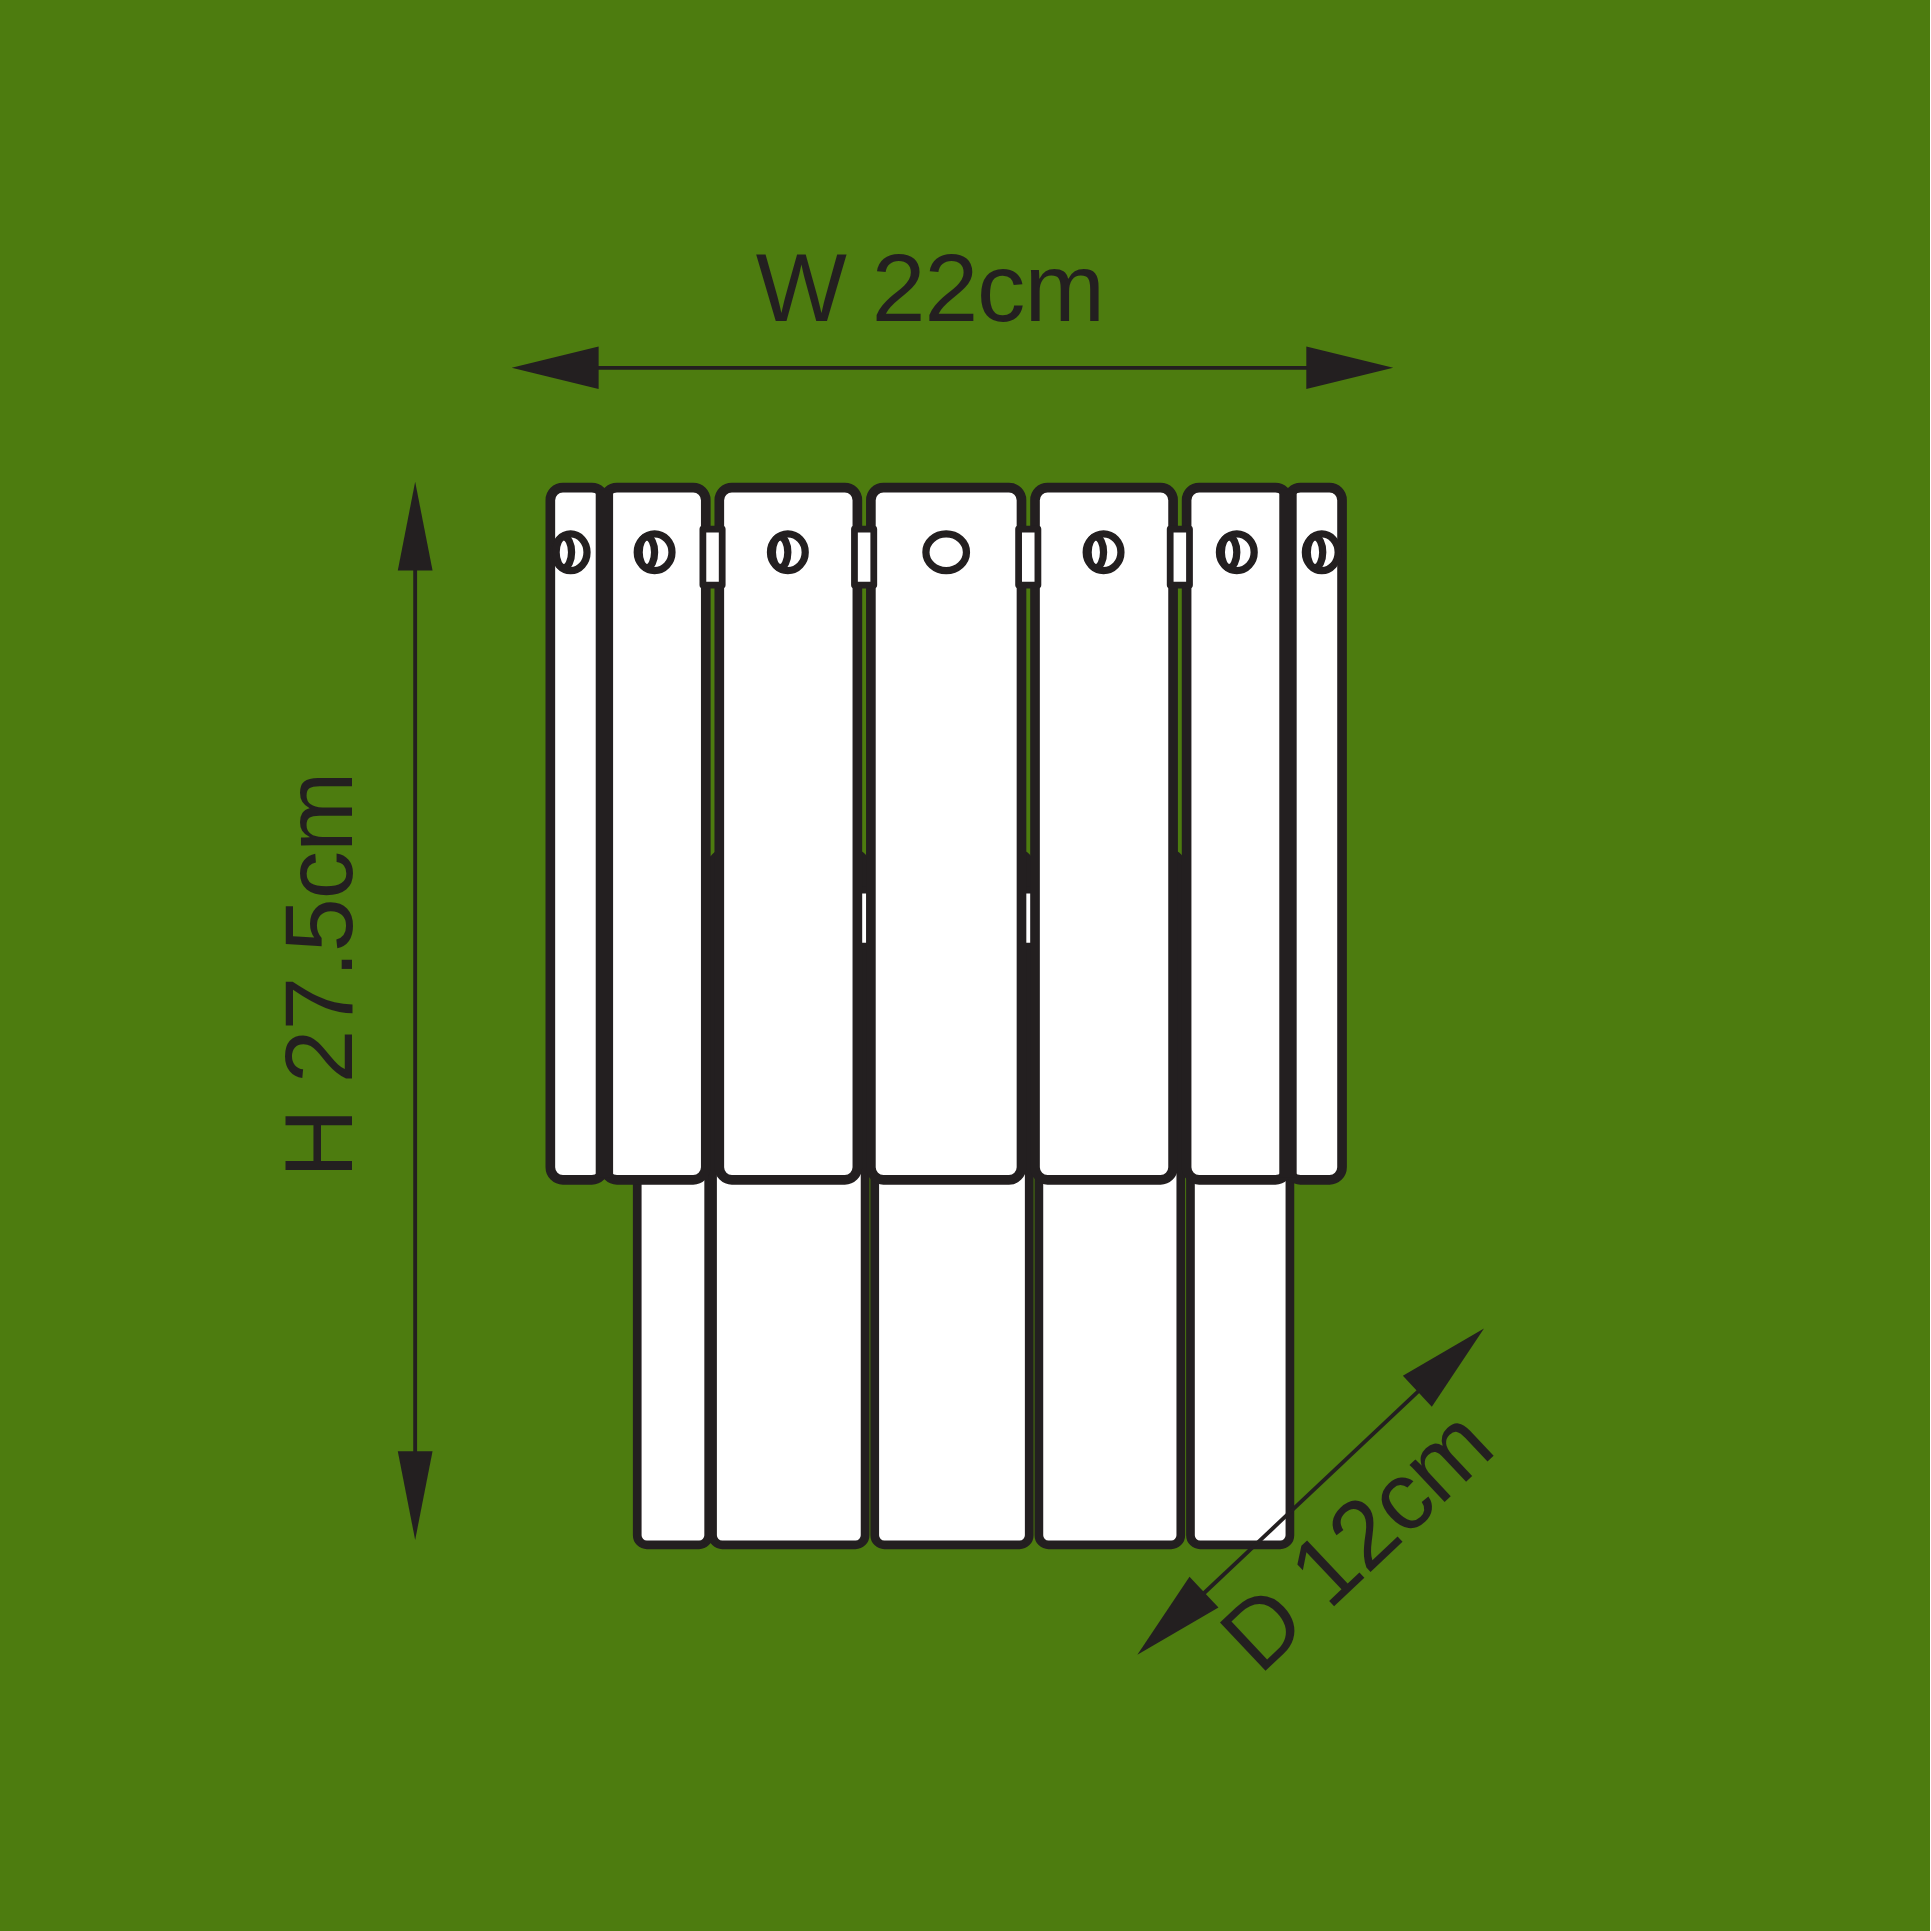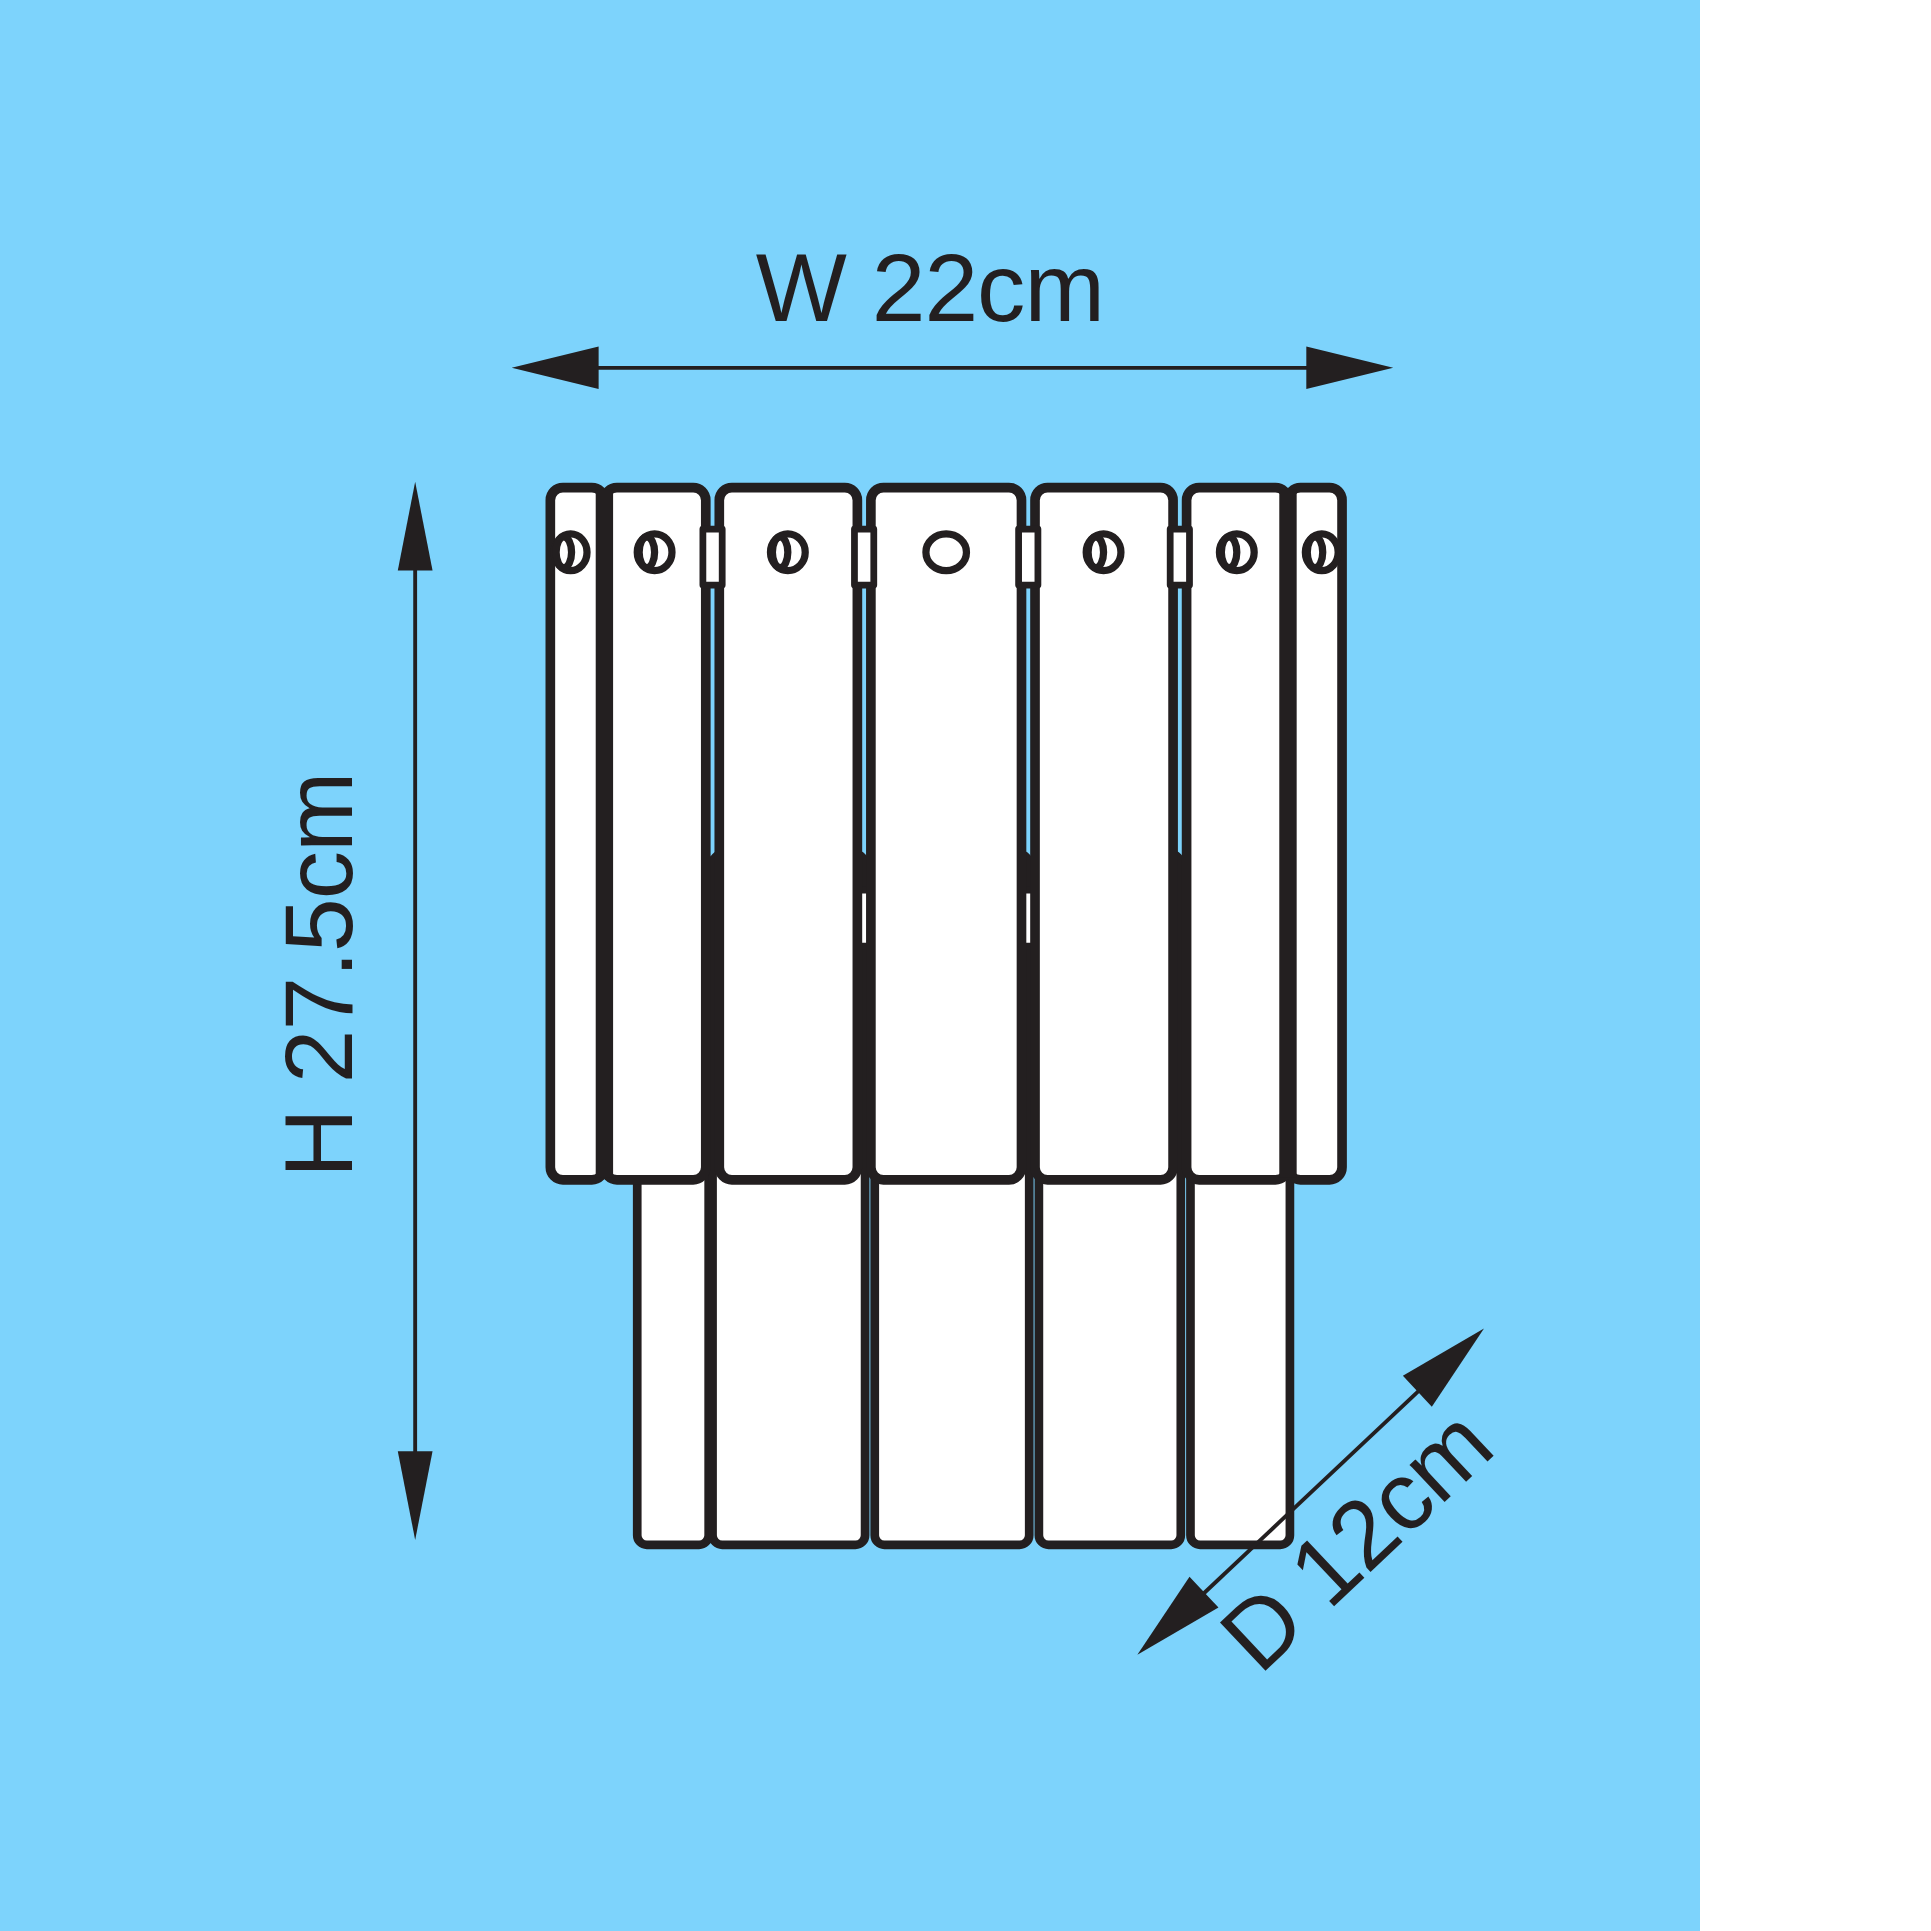--- a/index.html
+++ b/index.html
@@ -5,23 +5,23 @@
   html, body {
     margin: 0;
     padding: 0;
     background: #ffffff;
     width: 1931px;
     height: 1931px;
     font-family: "Liberation Sans", sans-serif;
   }
   .stage {
     position: relative;
-    width: 1700px;
+    width: 1930px;
     height: 1931px;
-    background: #7dd3fc;
+    background: #4d7c0f;
     overflow: hidden;
   }
   svg { display: block; }
 
   
   .slat {
     fill: #ffffff;
     stroke: #231f20;
     stroke-width: 10;
     stroke-linejoin: round;

